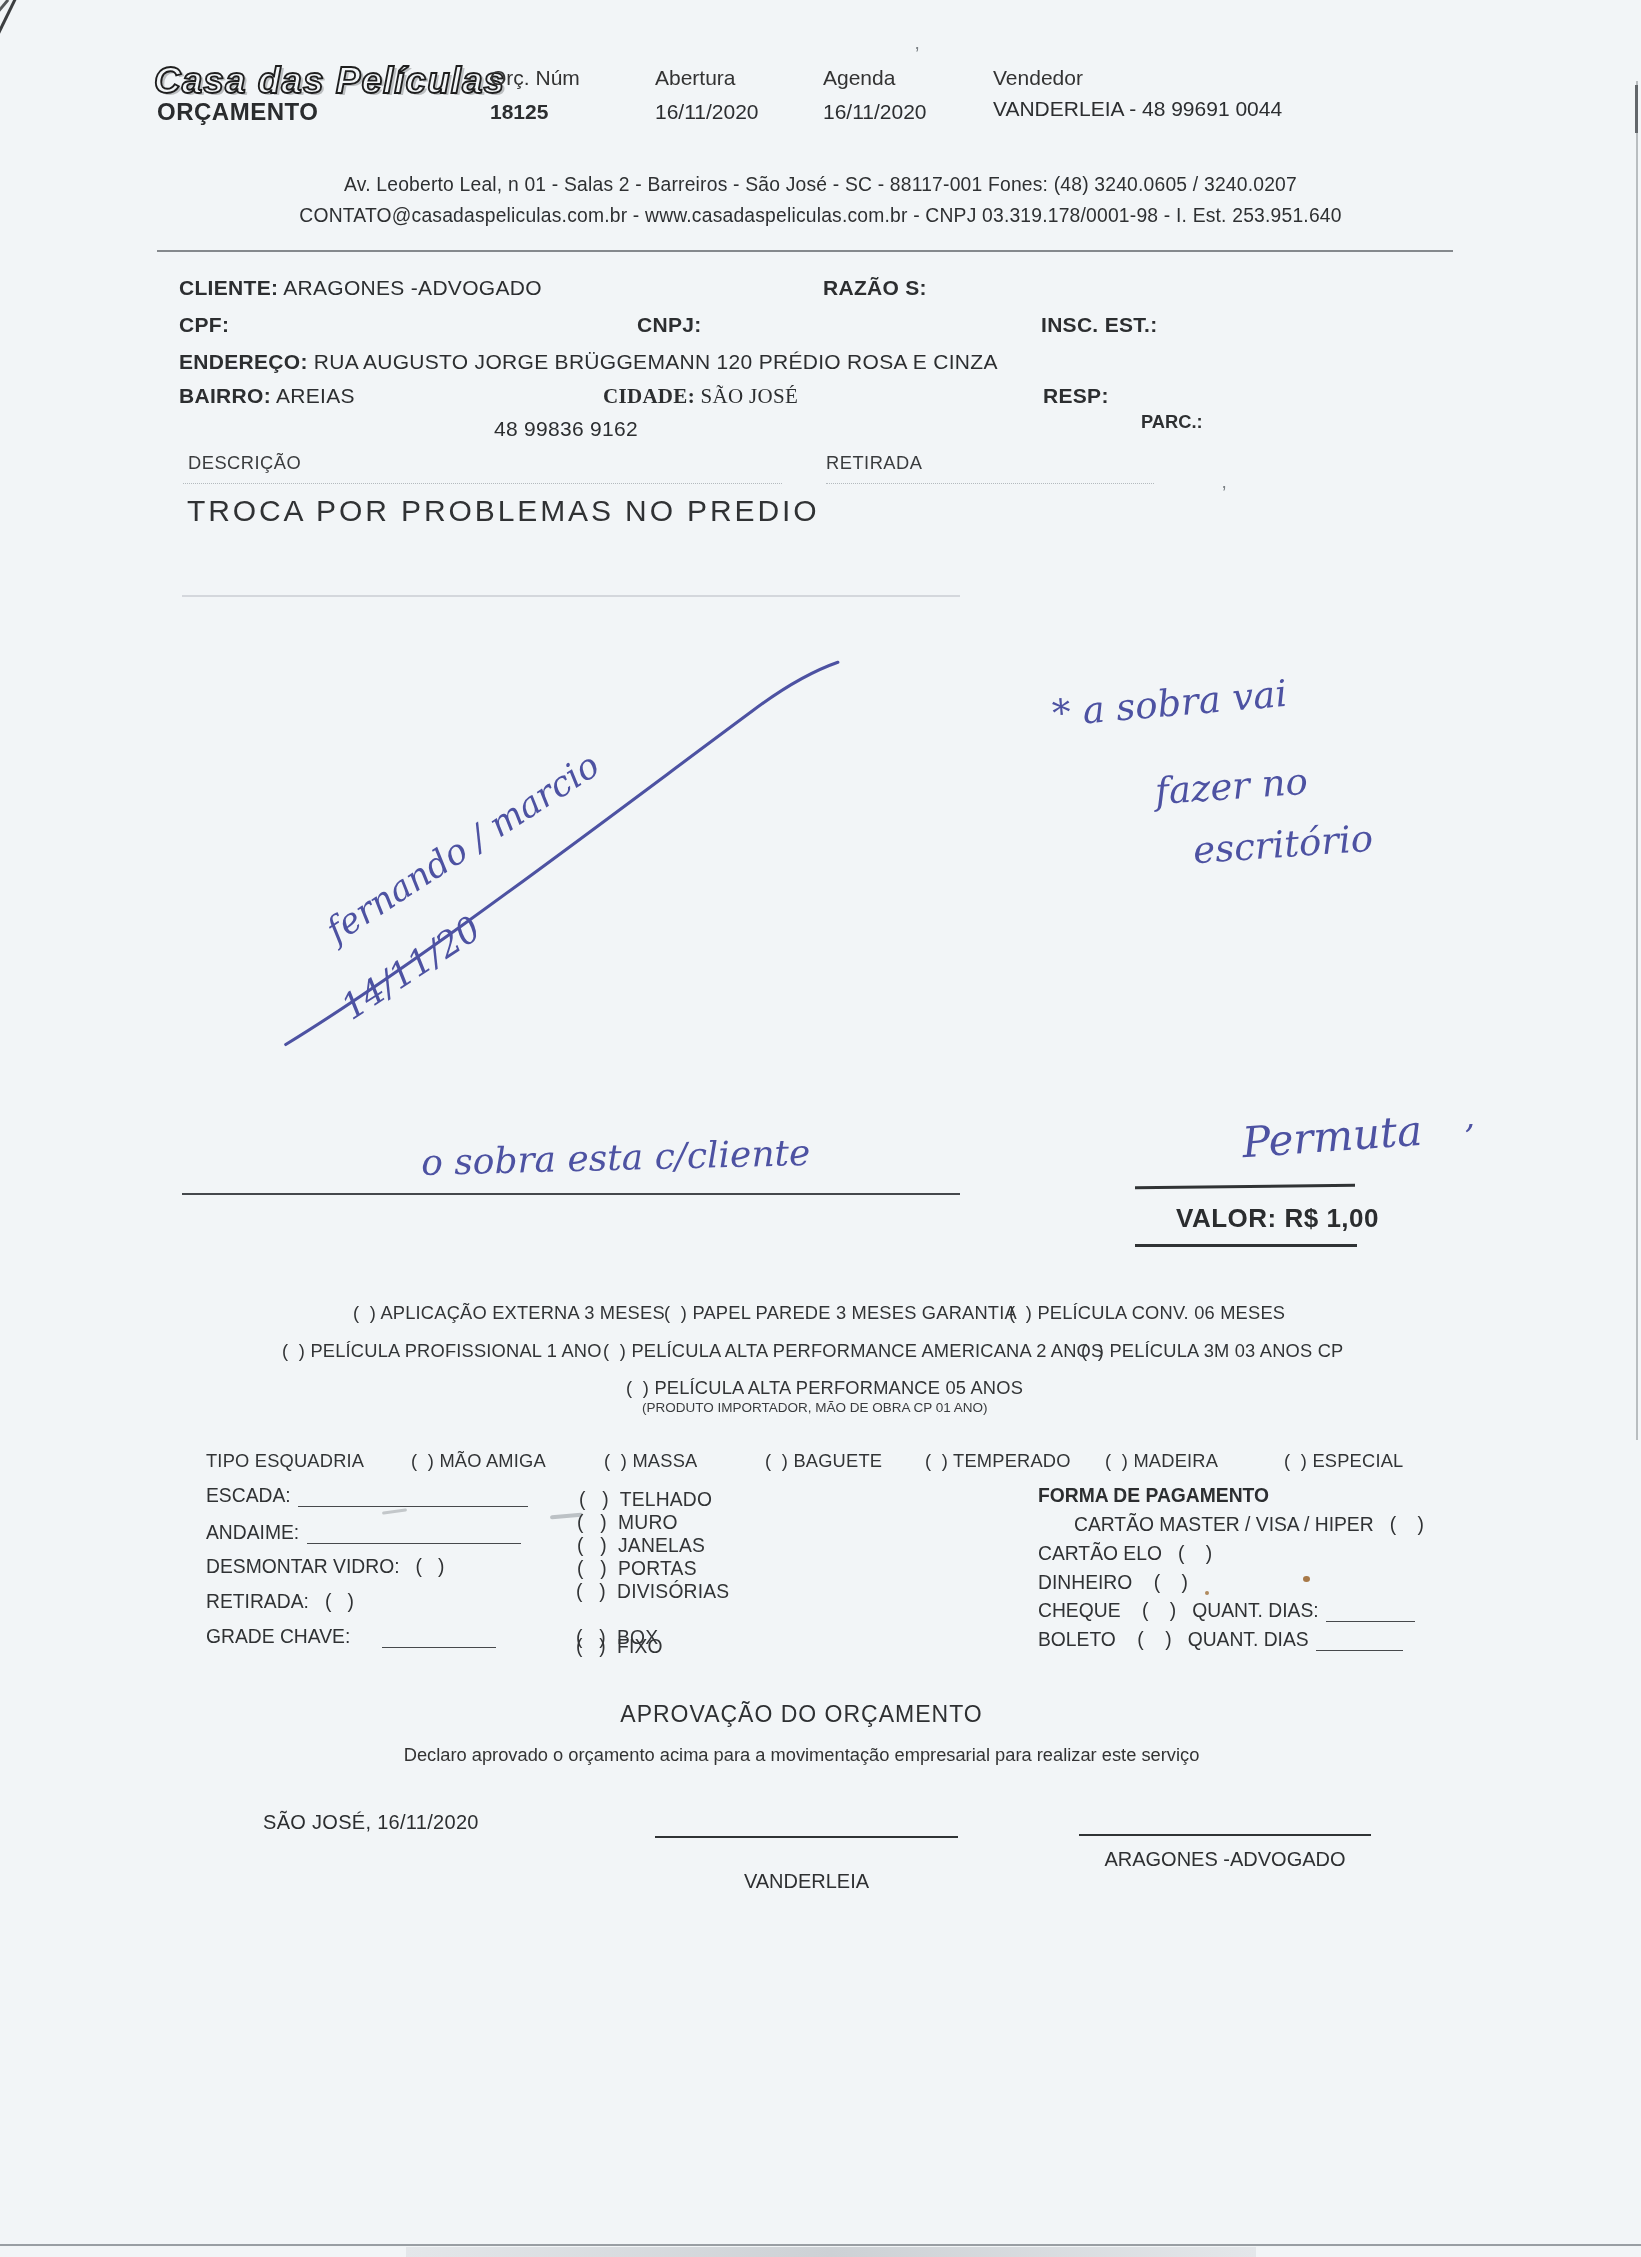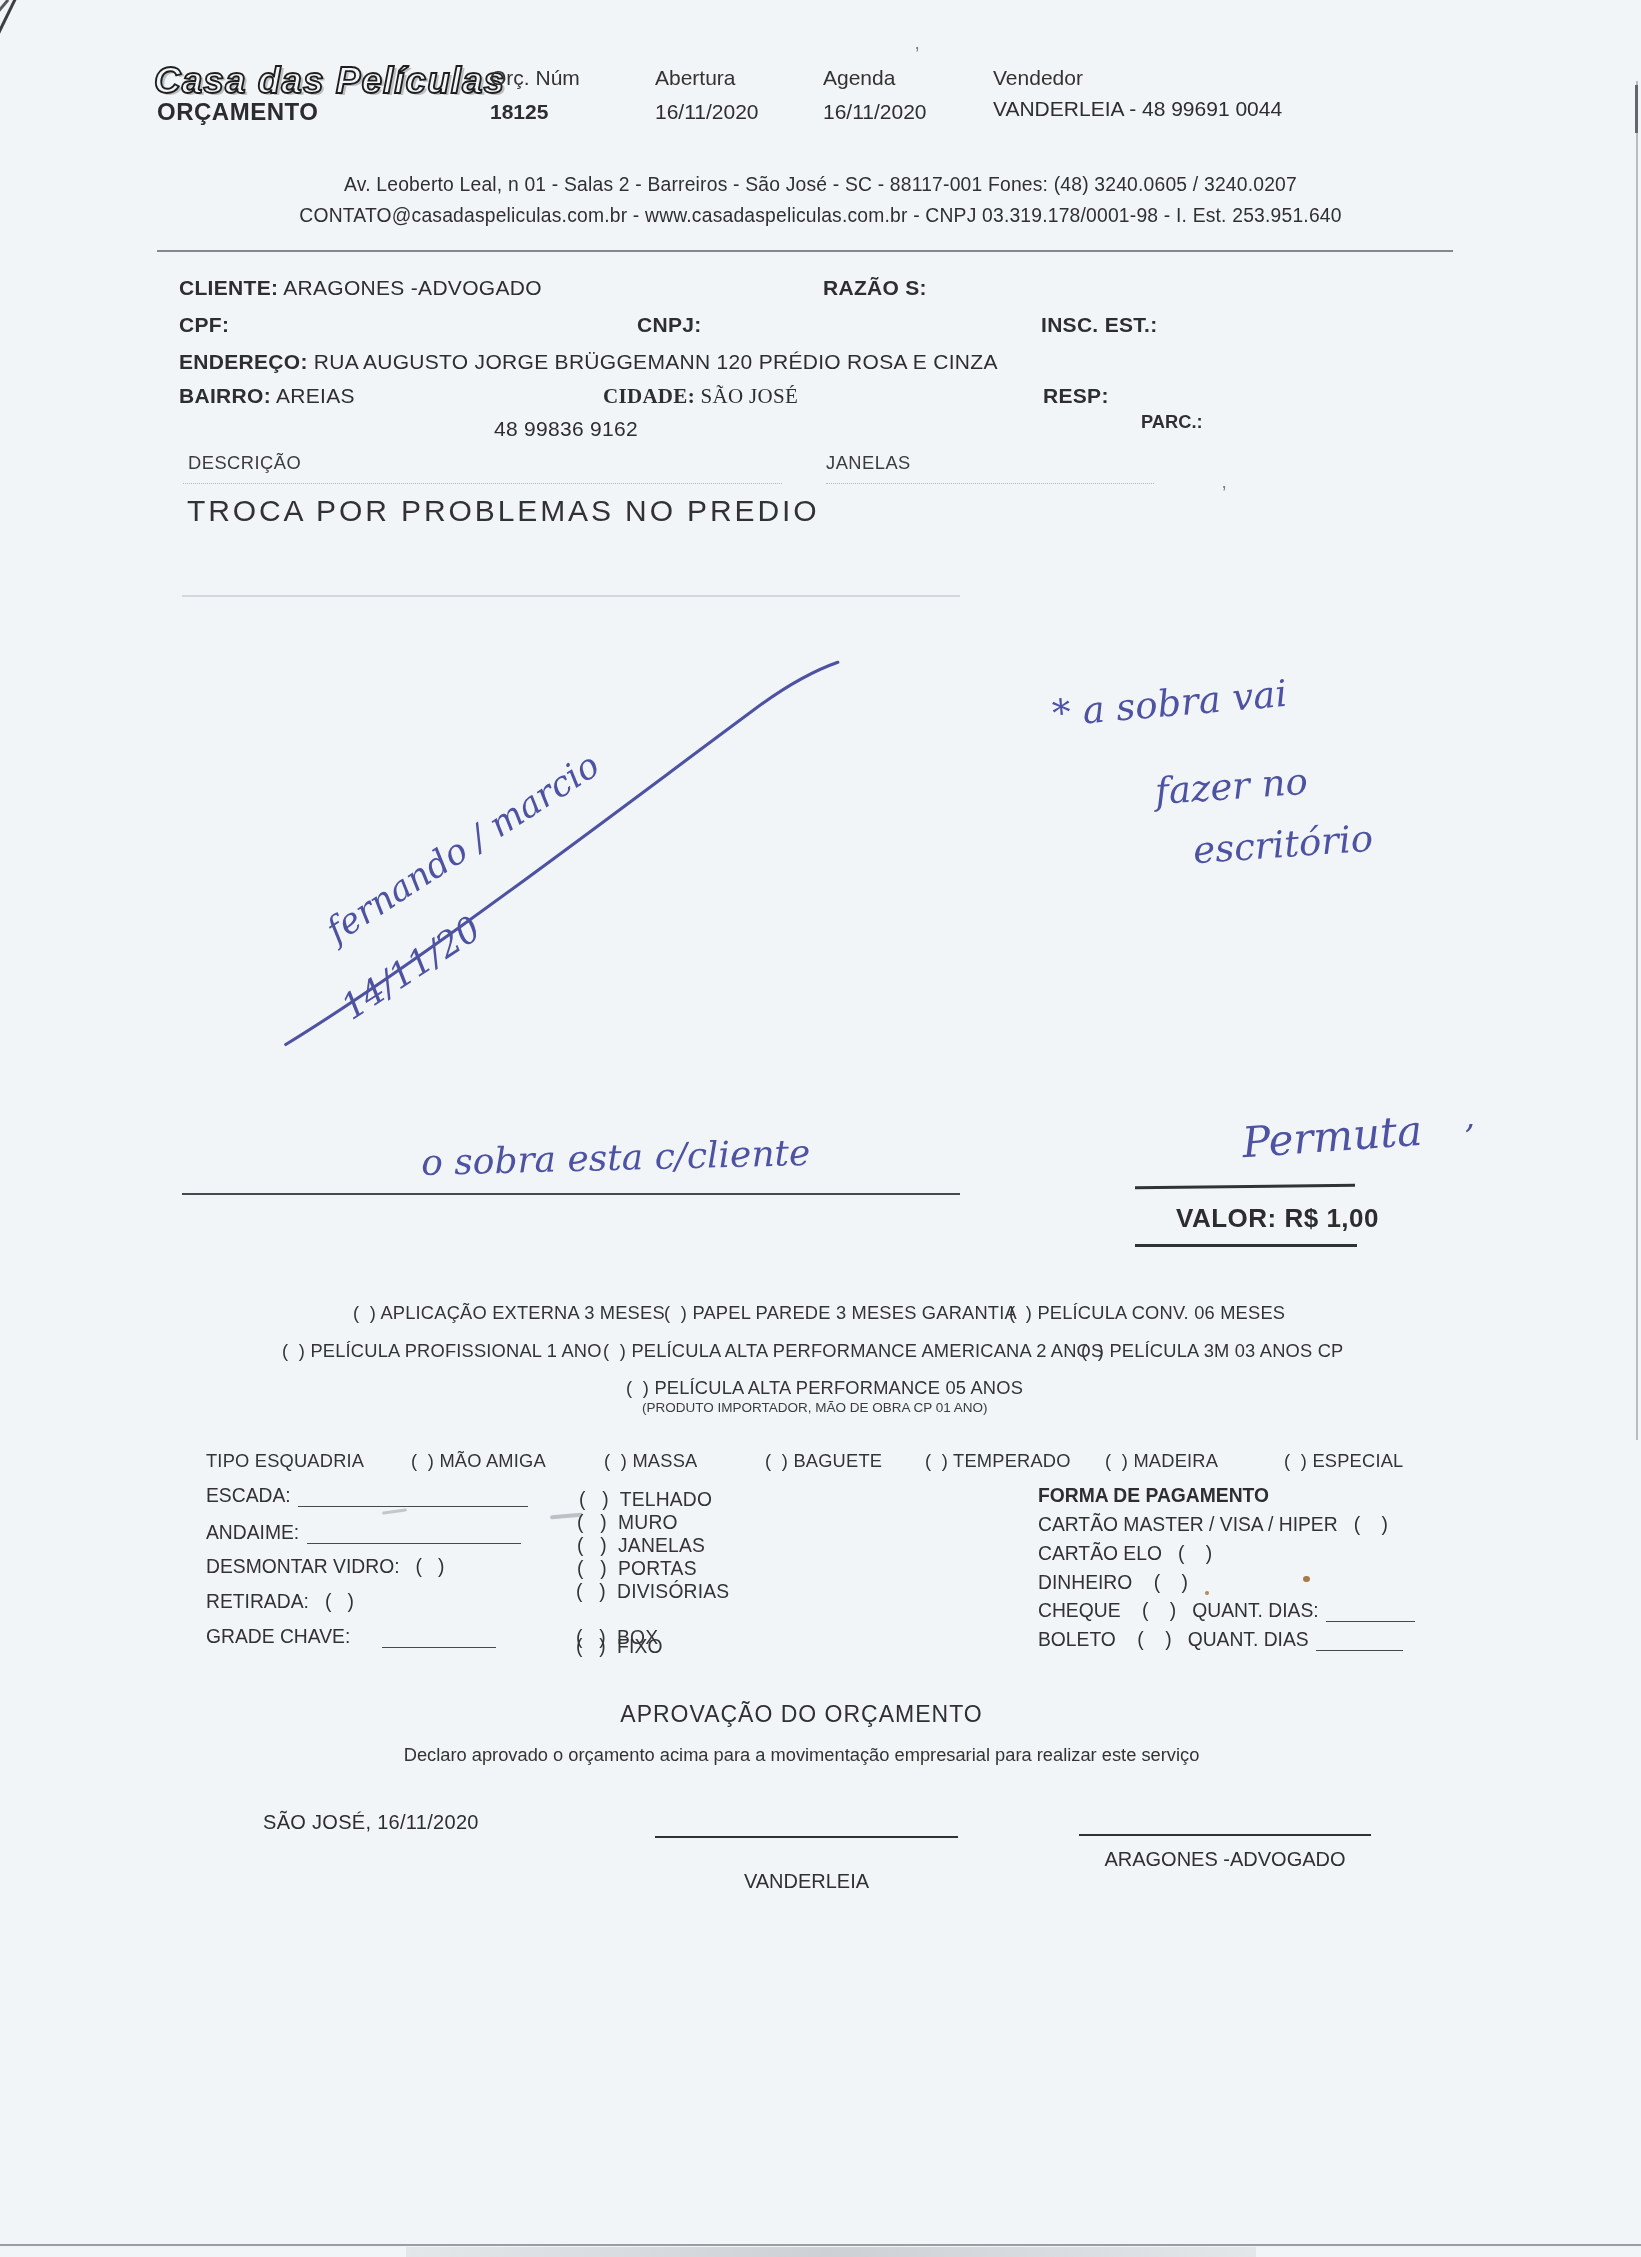--- a/index.html
+++ b/index.html
@@ -92,21 +92,21 @@
   <div class="abs client-row" style="left:603px;top:384px;font-family:Liberation Serif, serif;">
     <span class="lbl">CIDADE:</span>
     <span>SÃO JOSÉ</span>
   </div>
   <div class="abs client-row lbl" style="left:1043px;top:384px;">RESP:</div>
 
   <div class="abs client-row" style="left:494px;top:417px;">48 99836 9162</div>
   <div class="abs lbl" style="left:1141px;top:411px;font-size:18.3px;color:#2e3032;">PARC.:</div>
 
   <div class="abs sec-label" style="left:188px;top:452px;">DESCRIÇÃO</div>
-  <div class="abs sec-label" style="left:826px;top:452px;">JANELAS</div>
+  <div class="abs sec-label" style="left:826px;top:452px;">RETIRADA</div>
   <div class="abs dotline" style="left:183px;top:483px;width:599px;"></div>
   <div class="abs dotline" style="left:826px;top:483px;width:328px;"></div>
   <span class="abs mark" style="left:1222px;top:483px;font-size:19.3px;">’</span>
 
   <div class="abs bigdesc" style="left:187px;top:494px;">TROCA POR PROBLEMAS NO PREDIO</div>
 
   <div class="abs faintline" style="left:182px;top:595px;width:778px;opacity:.8;"></div>
 
   <svg class="abs" style="left:0;top:0;" width="1641" height="2257" viewBox="0 0 1700 2338">
     <path d="M296,1082 C430,1000 610,862 780,736 C820,706 848,693 868,686" fill="none" stroke="#4d52a2" stroke-width="3.2" stroke-linecap="round"></path>
@@ -170,21 +170,21 @@
 
   <div class="abs opt" style="left:579px;top:1489px;font-size:19.3px;">(   )  TELHADO</div>
   <div class="abs opt" style="left:577px;top:1512px;font-size:19.3px;">(   )  MURO</div>
   <div class="abs opt" style="left:577px;top:1535px;font-size:19.3px;">(   )  JANELAS</div>
   <div class="abs opt" style="left:577px;top:1558px;font-size:19.3px;">(   )  PORTAS</div>
   <div class="abs opt" style="left:576px;top:1581px;font-size:19.3px;">(   )  DIVISÓRIAS</div>
   <div class="abs opt" style="left:576px;top:1604px;font-size:19.3px;margin-top:32px;">(   )  FIXO</div>
   <div class="abs opt" style="left:576px;top:1627px;font-size:19.3px;">(   )  BOX</div>
 
   <div class="abs pay-title" style="left:1038px;top:1485px;">FORMA DE PAGAMENTO</div>
-  <div class="abs svc" style="left:1038px;top:1514px;">
+  <div class="abs svc" style="left:1074px;top:1514px;">
     <span>CARTÃO MASTER / VISA / HIPER   (    )</span>
   </div>
   <div class="abs svc" style="left:1038px;top:1543px;">
     <span>CARTÃO ELO   (    )</span>
   </div>
   <div class="abs svc" style="left:1038px;top:1572px;">
     <span>DINHEIRO    (    )</span>
   </div>
   <div class="abs svc" style="left:1038px;top:1600px;">
     <span>CHEQUE    (    )   QUANT. DIAS:</span>

